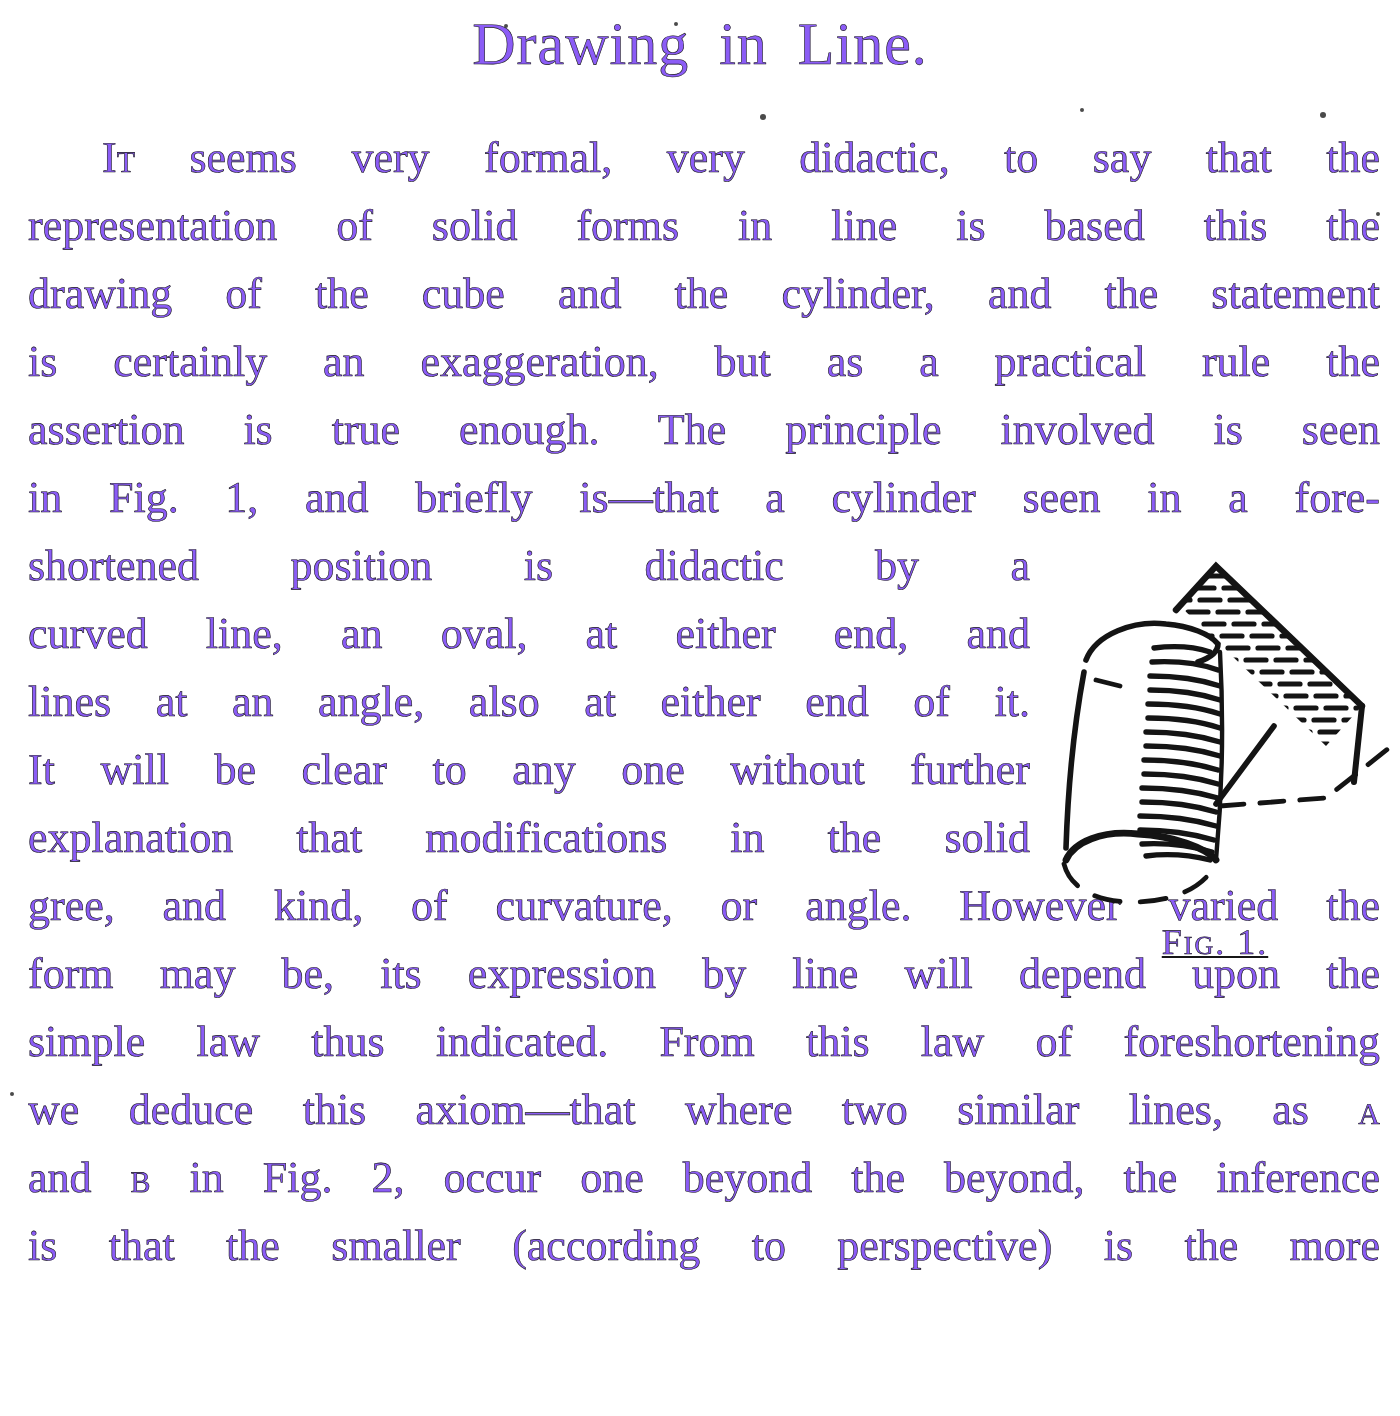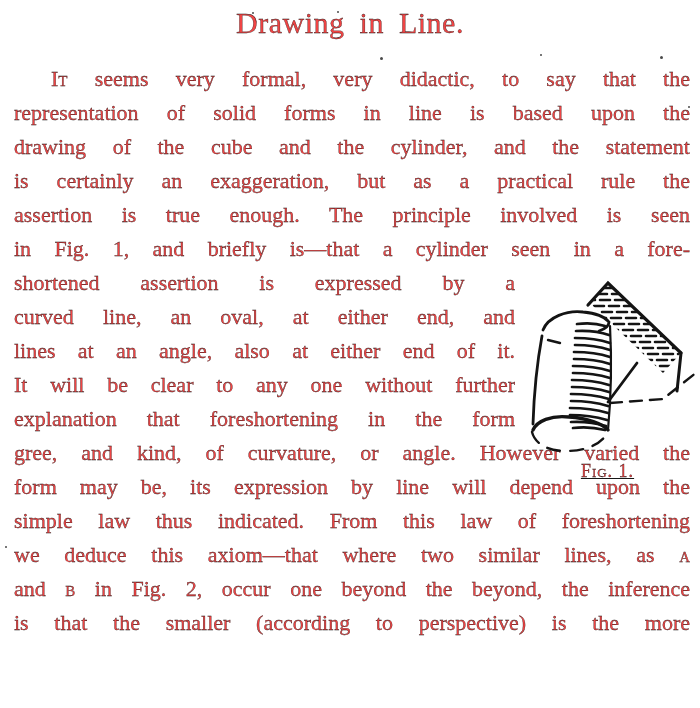--- a/index.html
+++ b/index.html
@@ -1,21 +1,21 @@
 <!DOCTYPE html>
 <html><head>
 <meta charset="utf-8">
 <style>
   html, body { margin: 0; padding: 0; background: #ffffff; }
   .page {
     position: relative;
     width: 700px;
     height: 708px;
     background: #ffffff;
-    color: #ef4444;
+    color: #8b5cf6;
     font-family: "Liberation Serif", "DejaVu Serif", serif;
     overflow: hidden;
     -webkit-text-stroke: 0.3px #161616;
   }
   .title {
     position: absolute;
     top: 6px; left: 0; right: 0;
     text-align: center;
     font-size: 30px;
     font-weight: normal;
@@ -63,30 +63,30 @@
 </style>
 </head>
 <body>
 
 <div class="page">
 
   <div class="title">Drawing in Line.</div>
 
   <div class="body-text">
     <div class="line indent"><span class="sc">It</span><span> seems very formal, very didactic, to say that the</span></div>
-    <div class="line"><span>representation of solid forms in line is based upon the</span></div>
+    <div class="line"><span>representation of solid forms in line is based this the</span></div>
     <div class="line"><span>drawing of the cube and the cylinder, and the statement</span></div>
     <div class="line"><span>is certainly an exaggeration, but as a practical rule the</span></div>
     <div class="line"><span>assertion is true enough. The principle involved is seen</span></div>
     <div class="line"><span>in Fig. 1, and briefly is—that a cylinder seen in a fore-</span></div>
-    <div class="line short"><span>shortened assertion is expressed by a</span></div>
+    <div class="line short"><span>shortened position is didactic by a</span></div>
     <div class="line short"><span>curved line, an oval, at either end, and</span></div>
     <div class="line short"><span>lines at an angle, also at either end of it.</span></div>
     <div class="line short"><span>It will be clear to any one without further</span></div>
-    <div class="line short"><span>explanation that foreshortening in the form</span></div>
+    <div class="line short"><span>explanation that modifications in the solid</span></div>
     <div class="line"><span>gree, and kind, of curvature, or angle. However varied the</span></div>
     <div class="line"><span>form may be, its expression by line will depend upon the</span></div>
     <div class="line"><span>simple law thus indicated. From this law of foreshortening</span></div>
     <div class="line"><span>we deduce this axiom—that where two similar lines, as </span><span class="sc">a</span></div>
     <div class="line"><span>and </span><span class="sc">b</span><span> in Fig. 2, occur one beyond the beyond, the inference</span></div>
     <div class="line"><span>is that the smaller (according to perspective) is the more</span></div>
   </div>
 
   <figure class="fig">
     <svg width="185" height="202" viewBox="0 0 185 202">

